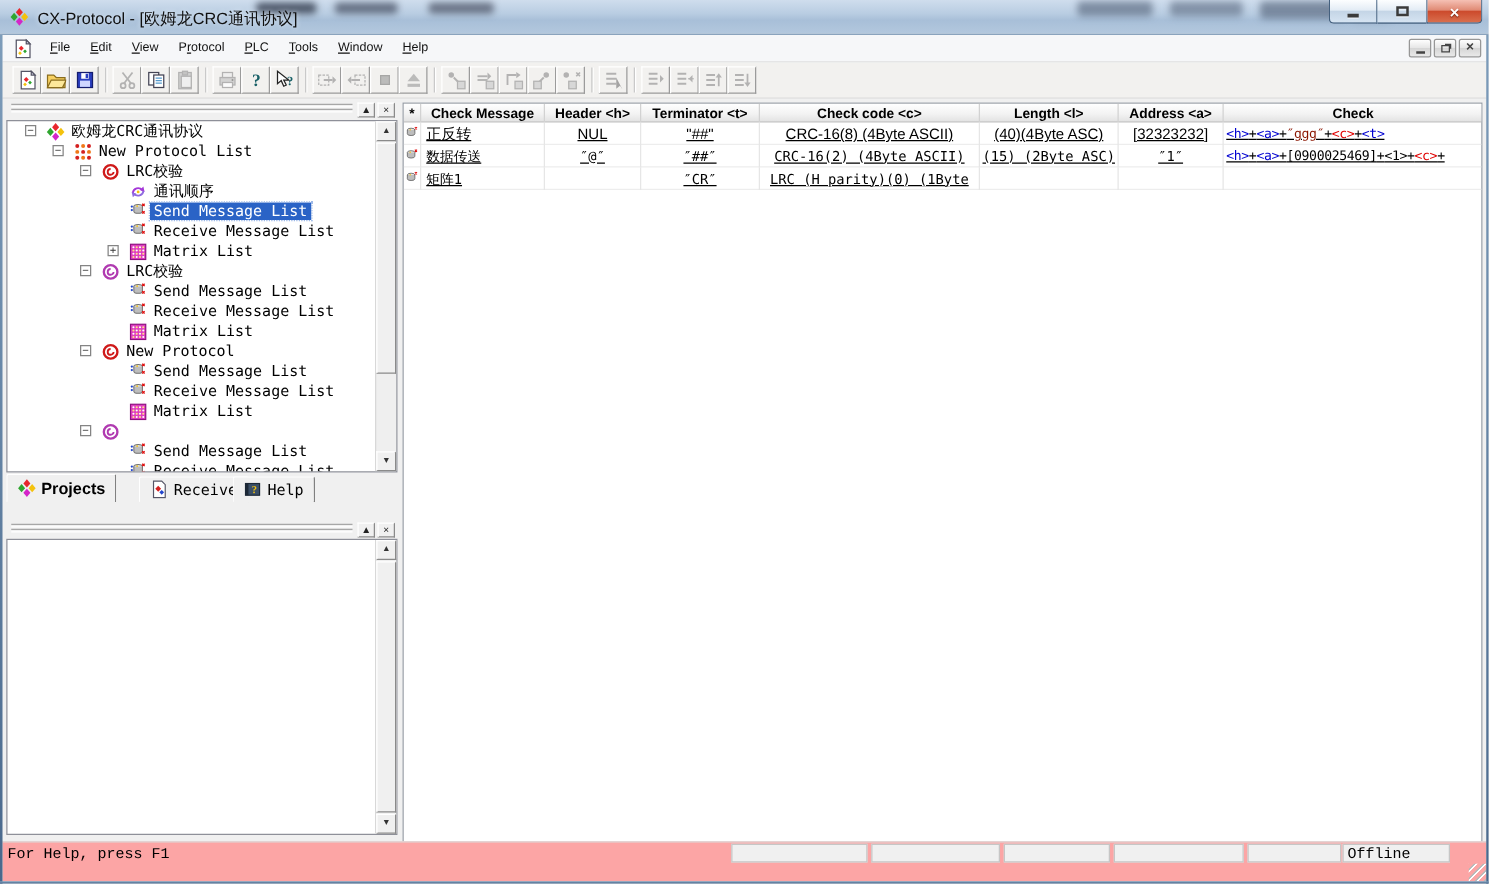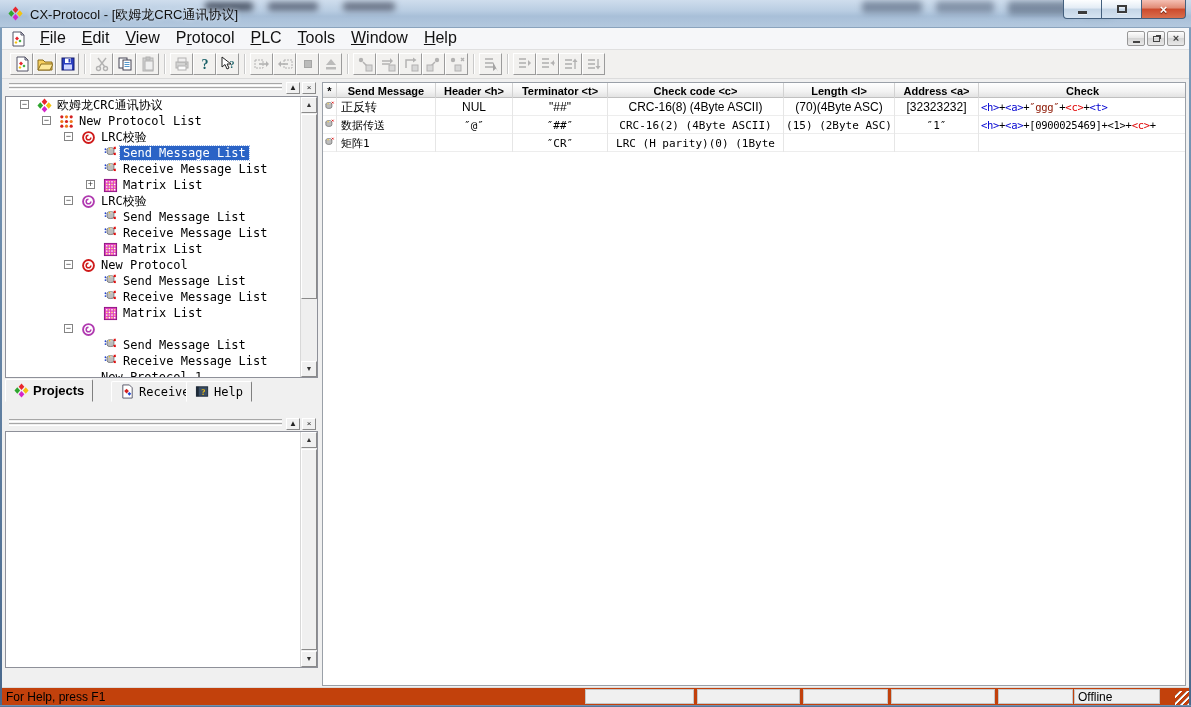--- a/index.html
+++ b/index.html
@@ -26,21 +26,21 @@
   .glyph-max { width:10px; height:8px; border:2px solid #3b3b3b; box-shadow:0 1px 0 #fff8; }
   .glyph-close { color:#fff; font-size:13px; font-weight:bold; text-shadow:0 1px 1px #6b1d0c; line-height:1; }
 
   
   .aero-edge { position:absolute; background:linear-gradient(180deg,#7d9cba,#49688c); z-index:50; }
 
   
   #menubar { position:absolute; left:2px; right:2px; top:28px; height:22px; background:#f6f7f9;
     border-bottom:1px solid #e0e0e0; display:flex; align-items:center; }
   #mdi-doc-icon { margin:0 6px 0 8px; display:flex; }
-  .menu-item { padding:2px 8px 3px 8px; font-size:16px; color:#111; }
+  .menu-item { padding:2px 8px 3px 8px; font-size:10px; color:#111; }
   #mdi-buttons { position:absolute; right:4px; top:3px; display:flex; gap:2px; }
   .mdibtn { width:18px; height:15px; border:1px solid #979797; border-radius:2px;
     background:linear-gradient(180deg,#fefefe,#e5e5e5 50%,#d5d5d5 50%,#e9e9e9);
     display:flex; align-items:center; justify-content:center; }
   .glyph-mdi-min { width:7px; height:2px; background:#444; margin-top:6px; }
   .glyph-mdi-restore { width:7px; height:6px; border:1px solid #444; box-shadow:2px -2px 0 -1px #444; margin-top:1px; }
   .glyph-mdi-close { font-size:11px; color:#444; line-height:1; font-weight:bold; }
 
   
   #toolbar { position:absolute; left:2px; right:2px; top:50px; height:29px; background:#f2f1ef;
@@ -100,31 +100,31 @@
   .hsbtn { position:absolute; top:0; width:16px; height:15px; border:1px solid; border-color:#fff #8a8a8a #8a8a8a #fff;
     background:#f0f0f0; font-size:7px; color:#333; text-align:center; line-height:13px; }
 
   
   #right-pane { position:absolute; left:320px; top:3px; width:864px; height:604px; background:#fff;
     border:1px solid #9aa0a8; overflow:hidden; }
   #grid-header { position:absolute; left:0; top:0; height:15px; width:864px; display:flex;
     background:linear-gradient(180deg,#ffffff,#f2f2f2 60%,#e3e3e3); border-bottom:1px solid #c0c0c0; }
   .hcell { height:15px; border-right:1px solid #d2d2d2; font-size:11px; font-weight:bold; color:#000;
     display:flex; align-items:center; justify-content:center; overflow:hidden; white-space:nowrap; }
-  .grow { position:absolute; left:0; width:864px; height:18px; display:flex; border-bottom:1px solid #ededed; }
+  .grow { position:absolute; left:0; width:864px; height:18px; display:flex; border-bottom:1px solid #ededed;text-decoration:underline; }
   .gcell { height:18px; border-right:1px solid #e6e6e6; display:flex; align-items:center; overflow:hidden;
     white-space:nowrap; padding:0 2px; }
   .gcell.center { justify-content:center; }
   .row-sans { font-family:"Liberation Sans",sans-serif; font-size:12px; }
   .row-mono { font-family:"DejaVu Sans Mono",monospace; font-size:11px; }
   .data-cell { font-family:"DejaVu Sans Mono",monospace; font-size:10.5px; letter-spacing:-0.3px; }
 
   
-  #statusbar { position:absolute; left:2px; right:2px; bottom:2px; height:18px; background:#c2410c;
-    border-top:1px solid #dcdcdc; font-size:12px; }
+  #statusbar { position:absolute; left:2px; right:2px; bottom:2px; height:32px; background:#fca5a5;
+    border-top:1px solid #dcdcdc; font-size:12px;font-family:Liberation Mono, monospace; }
   #status-msg { position:absolute; left:4px; top:2px; color:#000; }
   .spanel { position:absolute; top:1px; height:15px; border:1px solid #c6c6c6; background:#f0f0f0; }
   #status-conn { padding-left:3px; line-height:14px; }
   #resize-grip { position:absolute; right:0; bottom:0; width:14px; height:14px;
     background:repeating-linear-gradient(135deg,transparent 0 3px,#b9b9b9 3px 4px,#fff 4px 5px); }
 </style>
 </head>
 <body>
 
 <div id="win">
@@ -482,20 +482,32 @@
             <span class="ticon" style="left: 75px;">
               <svg width="15" height="15" viewBox="0 0 16 16" style="display:block">
                 <circle cx="8" cy="8" r="5.8" fill="#fff" stroke="#cf1a1a" stroke-width="2"></circle>
                 <path d="M10.5 8a2.5 2.5 0 1 1-2.5-2.5" stroke="#cf1a1a" stroke-width="1.6" fill="none"></path>
               </svg>
             </span>
             <span class="tlabel" style="left: 92px;">LRC校验</span>
           </div>
           <div class="trow">
             <span class="ticon" style="left: 97px;">
+              <svg width="15" height="15" viewBox="0 0 16 16" style="display:block">
+                <path d="M3.5 9a4.5 4.5 0 0 1 8-2.5" stroke="#a438d8" stroke-width="1.6" fill="none"></path>
+                <polygon points="12.5,3.5 13.5,8 9.5,6.5" fill="#a438d8"></polygon>
+    <path d="M12.5 7a4.5 4.5 0 0 1-8 2.5" stroke="#8f6ae0" stroke-width="1.6" fill="none"></path>
+                <polygon points="3.5,12.5 2.5,8 6.5,9.5" fill="#8f6ae0"></polygon>
+    <circle cx="8" cy="8" r="1.2" fill="#f4c20d"></circle>
+              </svg>
+            </span>
+            <span class="tlabel" style="left: 114px;">通讯顺序</span>
+          </div>
+          <div class="trow">
+            <span class="ticon" style="left: 97px;">
               <svg width="15" height="13" viewBox="0 0 16 16" style="display:block">
                 <circle cx="1.8" cy="4" r="1.1" fill="#2244cc"></circle>
                 <circle cx="1.8" cy="7.5" r="1.1" fill="#2244cc"></circle>
     <ellipse cx="8" cy="4" rx="4.2" ry="2" fill="#e3e3e3" stroke="#707070"></ellipse>
     <path d="M3.8 4v4.5a4.2 2 0 0 0 8.4 0V4" fill="#bdbdbd" stroke="#707070"></path>
     <path d="M12 1.2l2.4 2.4M14.4 1.2L12 3.6" stroke="#e01010" stroke-width="1.3"></path>
     <path d="M12 8.5l2.4 2.4M14.4 8.5L12 10.9" stroke="#e01010" stroke-width="1.3"></path>
     <circle cx="7" cy="3.5" r="0.9" fill="#f4c20d"></circle>
               </svg>
             </span>
@@ -756,21 +768,21 @@
         <div class="sbtn" style="top:0">▲</div>
         <div class="sthumb" style="top:17px;bottom:17px"></div>
         <div class="sbtn" style="bottom:0">▼</div>
       </div>
     </div>
 
 
     <div id="right-pane">
       <div id="grid-header">
           <div class="hcell" style="width: 14px;">*</div>
-          <div class="hcell" style="width: 99px;">Send Message</div>
+          <div class="hcell" style="width: 99px;">Check Message</div>
           <div class="hcell" style="width: 77px;">Header &lt;h&gt;</div>
           <div class="hcell" style="width: 95px;">Terminator &lt;t&gt;</div>
           <div class="hcell" style="width: 176px;">Check code &lt;c&gt;</div>
           <div class="hcell" style="width: 111px;">Length &lt;l&gt;</div>
           <div class="hcell" style="width: 84px;">Address &lt;a&gt;</div>
           <div class="hcell" style="width: 208px;">Check</div>
         </div>
       <div id="grid-rows">
           <div class="grow" style="top: 15px;">
             <div class="gcell center" style="width: 14px; padding: 0px;">
@@ -780,21 +792,21 @@
     <path d="M2.5 4v4a4 1.9 0 0 0 8 0V4" fill="#bdbdbd" stroke="#707070"></path>
     <path d="M10.5 1l2.3 2.3M12.8 1L10.5 3.3" stroke="#e01010" stroke-width="1.2"></path>
     <circle cx="5.5" cy="3.6" r="0.8" fill="#f4c20d"></circle>
                 </svg>
               </span>
             </div>
             <div class="gcell row-sans" style="width: 99px; padding-left: 4px;">正反转</div>
             <div class="gcell row-sans center" style="width: 77px;">NUL</div>
             <div class="gcell row-sans center" style="width: 95px;">"##"</div>
             <div class="gcell row-sans center" style="width: 176px;">CRC-16(8) (4Byte ASCII)</div>
-            <div class="gcell row-sans center" style="width: 111px;">(70)(4Byte ASC)</div>
+            <div class="gcell row-sans center" style="width: 111px;">(40)(4Byte ASC)</div>
             <div class="gcell row-sans center" style="width: 84px;">[32323232]</div>
             <div class="gcell data-cell" style="width: 208px;">
               <span style="color: rgb(0, 0, 208);">&lt;h&gt;</span>
               <span style="color: rgb(0, 0, 0);">+</span>
               <span style="color: rgb(0, 0, 208);">&lt;a&gt;</span>
               <span style="color: rgb(0, 0, 0);">+</span>
               <span style="color: rgb(139, 21, 0);">″ggg″</span>
               <span style="color: rgb(0, 0, 0);">+</span>
               <span style="color: rgb(224, 0, 0);">&lt;c&gt;</span>
               <span style="color: rgb(0, 0, 0);">+</span>

